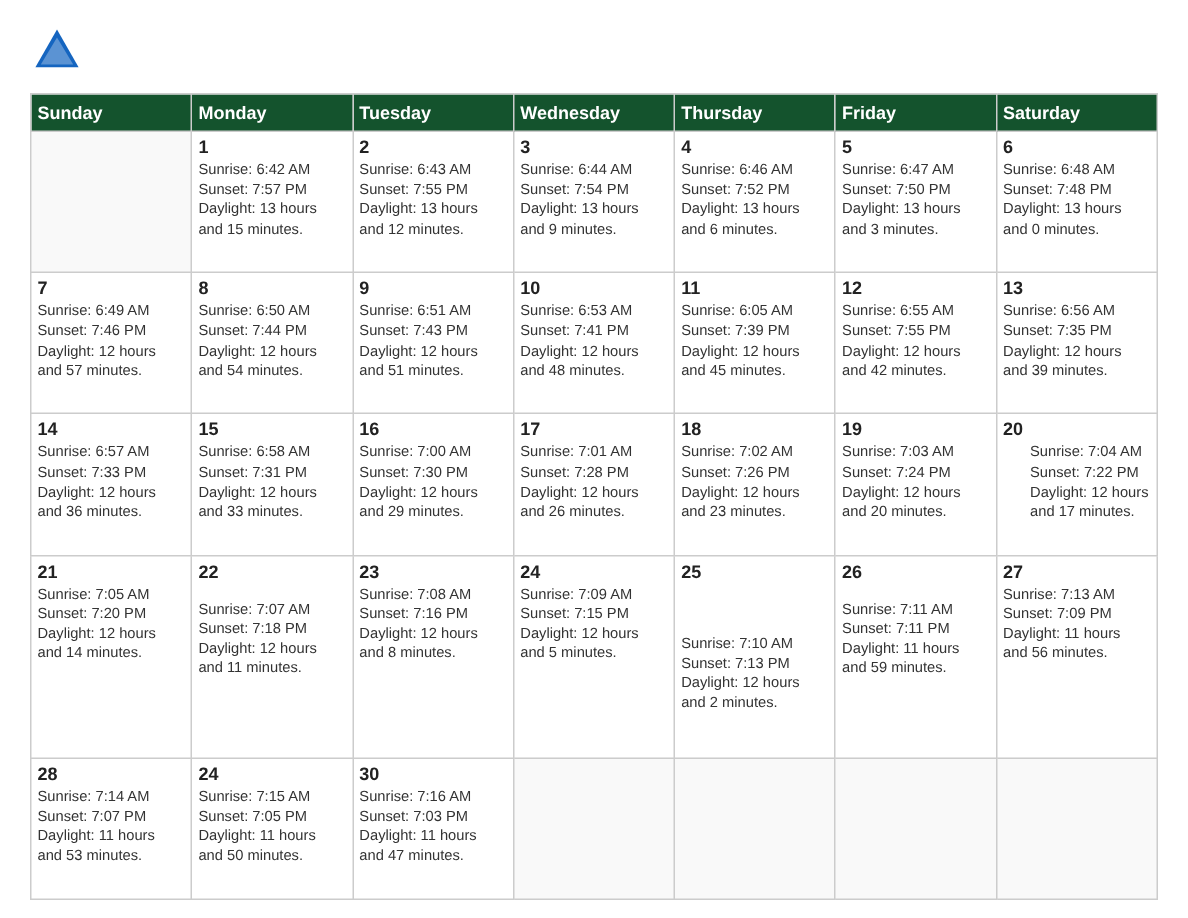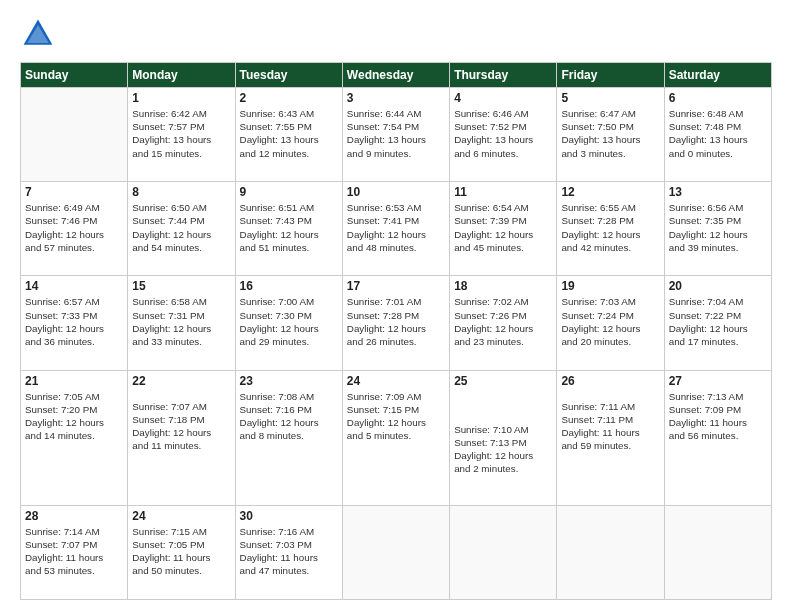--- a/index.html
+++ b/index.html
@@ -202,29 +202,29 @@
           </td>
           <td>
             <span class="day-number">10</span>
             <div class="day-info" style="white-space: pre-line;">Sunrise: 6:53 AM
 Sunset: 7:41 PM
 Daylight: 12 hours
 and 48 minutes.</div>
           </td>
           <td>
             <span class="day-number">11</span>
-            <div class="day-info" style="white-space: pre-line;">Sunrise: 6:54 AM
+            <div class="day-info" style="white-space: pre-line;">Sunrise: 6:05 AM
 Sunset: 7:39 PM
 Daylight: 12 hours
 and 45 minutes.</div>
           </td>
           <td>
             <span class="day-number">12</span>
             <div class="day-info" style="white-space: pre-line;">Sunrise: 6:55 AM
-Sunset: 7:28 PM
+Sunset: 7:55 PM
 Daylight: 12 hours
 and 42 minutes.</div>
           </td>
           <td>
             <span class="day-number">13</span>
             <div class="day-info" style="white-space: pre-line;">Sunrise: 6:56 AM
 Sunset: 7:35 PM
 Daylight: 12 hours
 and 39 minutes.</div>
           </td>
@@ -267,21 +267,21 @@
           </td>
           <td>
             <span class="day-number">19</span>
             <div class="day-info" style="white-space: pre-line;">Sunrise: 7:03 AM
 Sunset: 7:24 PM
 Daylight: 12 hours
 and 20 minutes.</div>
           </td>
           <td>
             <span class="day-number">20</span>
-            <div class="day-info" style="white-space: pre-line;">Sunrise: 7:04 AM
+            <div class="day-info" style="white-space: pre-line; margin-left: 18px;">Sunrise: 7:04 AM
 Sunset: 7:22 PM
 Daylight: 12 hours
 and 17 minutes.</div>
           </td>
         </tr>
         <tr>
           <td>
             <span class="day-number">21</span>
             <div class="day-info" style="white-space: pre-line;">Sunrise: 7:05 AM
 Sunset: 7:20 PM

